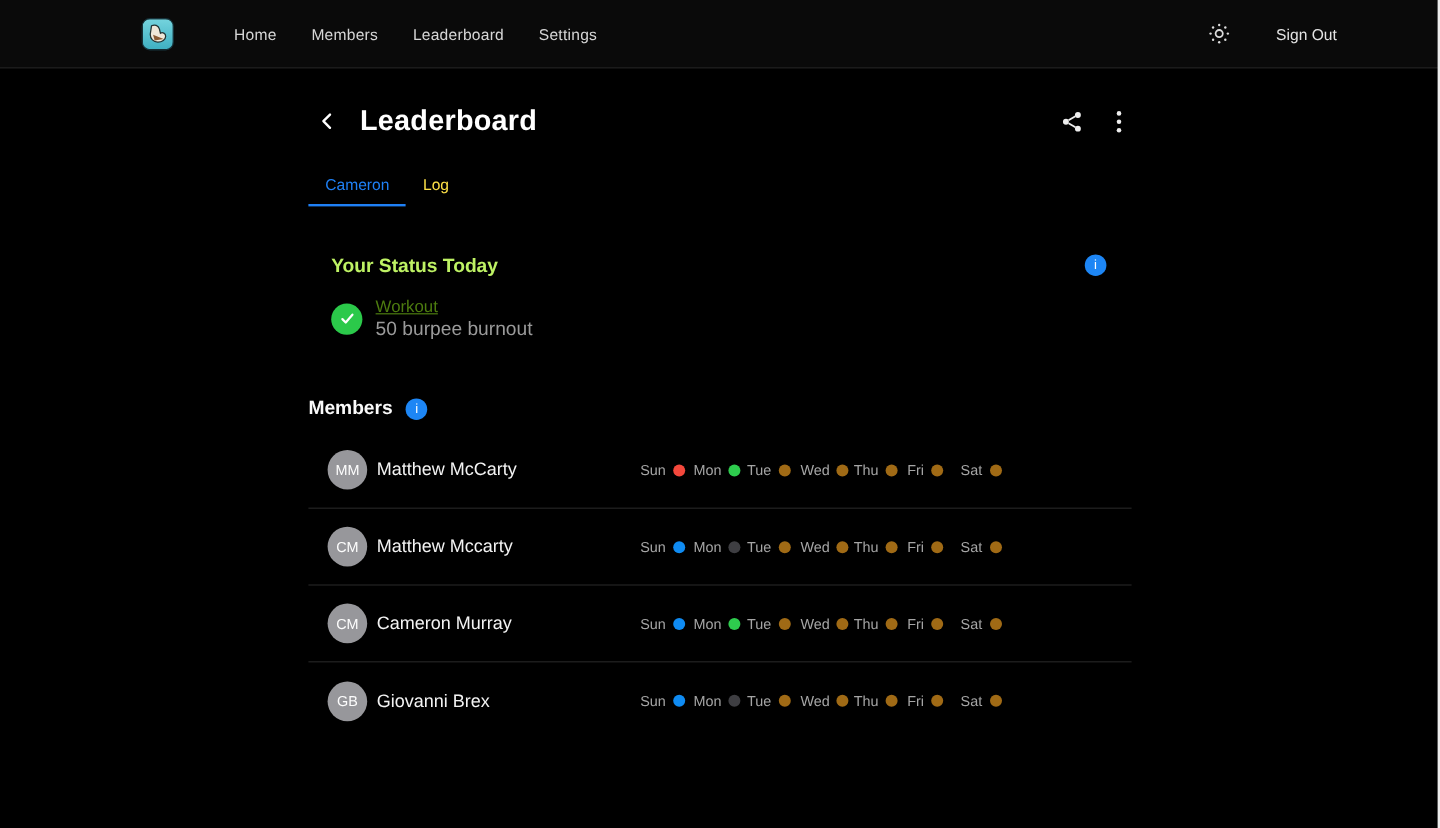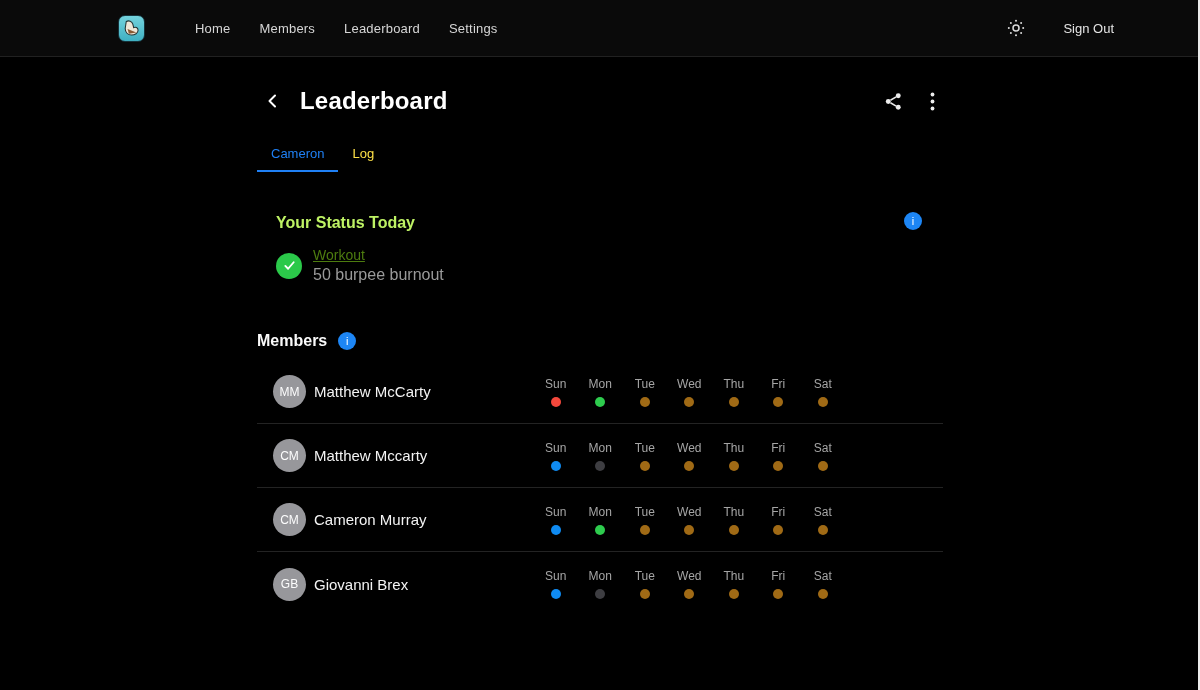--- a/index.html
+++ b/index.html
@@ -80,21 +80,21 @@
     padding-left:16px; border-bottom:1px solid #232323;
   }
   .member-row:last-child { border-bottom:none; }
   .avatar {
     width:33px; height:33px; border-radius:50%; background:#97979b;
     display:flex; align-items:center; justify-content:center;
     font-size:12px; color:#fdfdfd; flex:0 0 auto;
   }
   .member-name { margin-left:8px; font-size:15px; color:#f3f3f3; }
   .days { margin-left:auto; margin-right:98px; display:flex; }
-  .day-col { width:44.5px; display:flex; flex-direction:column; align-items:center; gap:6px; }
+  .day-col { width:44.5px; display:flex; flex-direction:row; align-items:center; gap:6px; }
   .day-label { font-size:12px; color:#a5a5a5; }
   .dot { width:10px; height:10px; border-radius:50%; }
   .dot-red   { background:#f4483c; }
   .dot-green { background:#2ecc4e; }
   .dot-blue  { background:#0f8bf2; }
   .dot-gray  { background:#3e3e42; }
   .dot-amber { background:#a06a15; }
 
   
   .right-edge { position:absolute; top:0; right:0; width:2px; height:690px; background:#ececec; }

